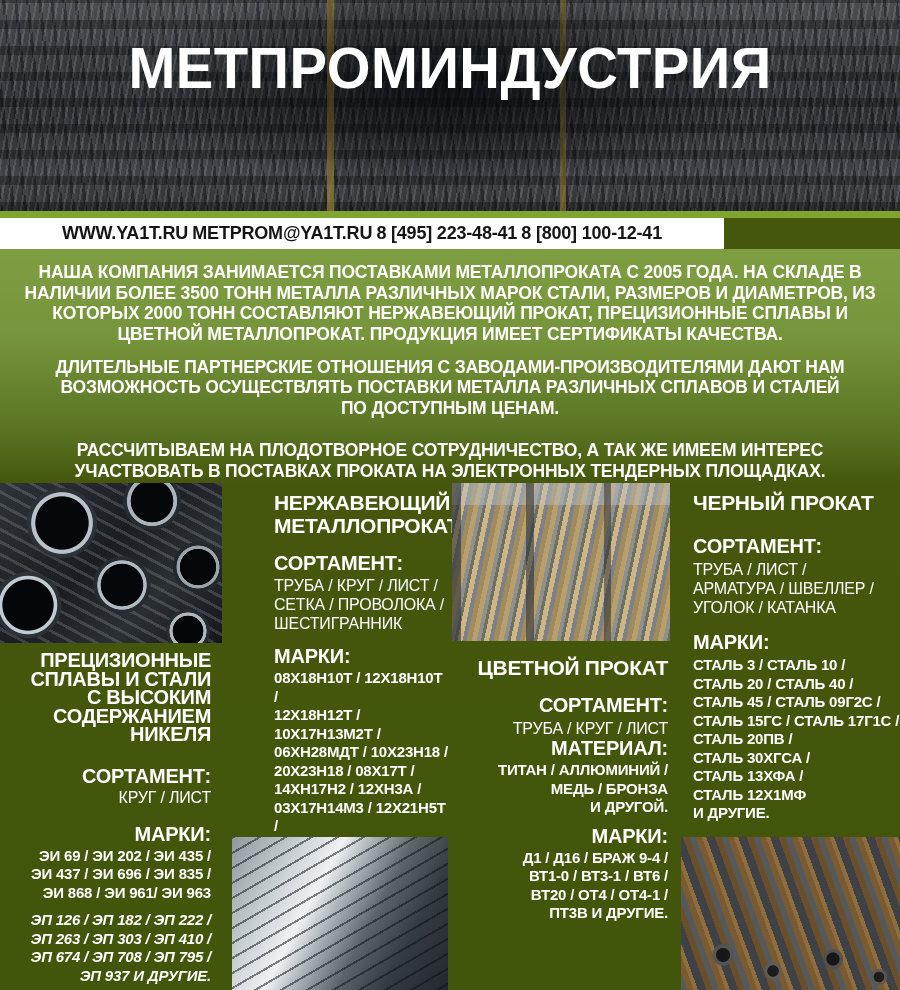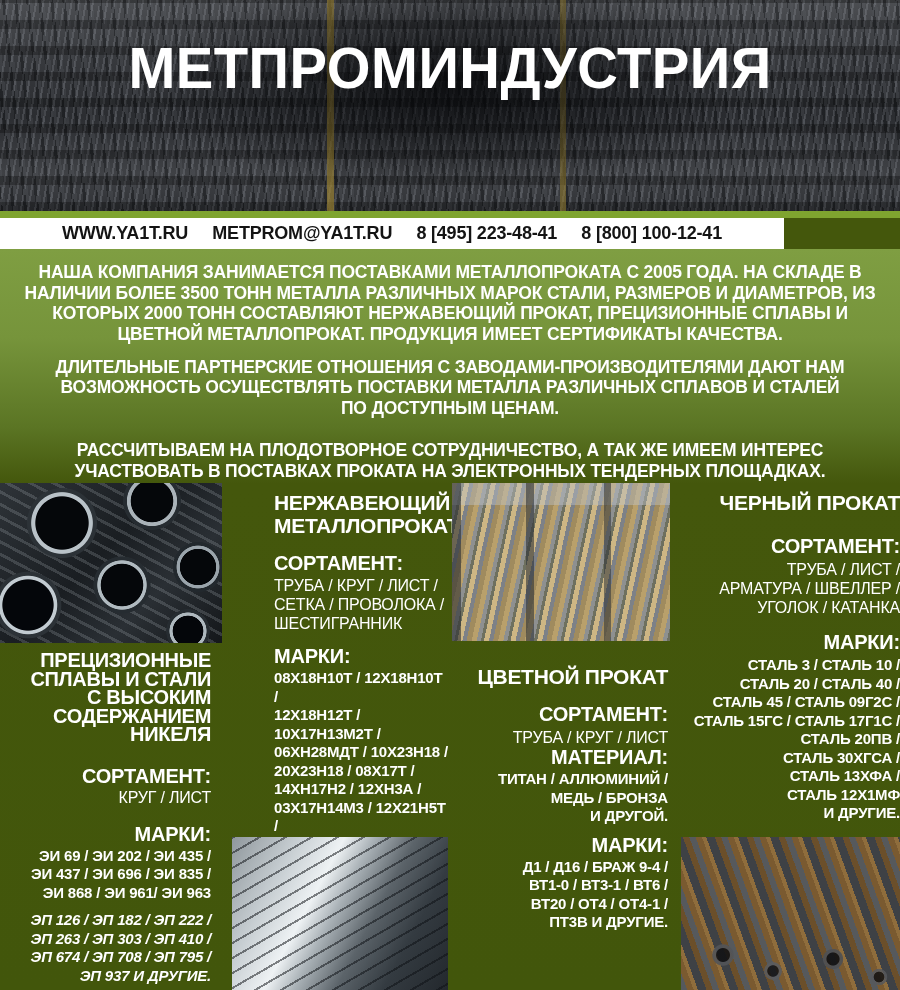--- a/index.html
+++ b/index.html
@@ -24,21 +24,21 @@
   .hero-title {
     position:absolute; top:34px; left:0; width:100%;
     text-align:center; color:#ffffff;
     font-size:58px; font-weight:bold; letter-spacing:0.5px;
     transform:scaleX(.97); white-space:nowrap;
   }
 
   
   .stripe { position:absolute; top:211px; left:0; width:900px; height:7px; background:#7fa42f; }
   .contact-bar {
-    position:absolute; top:218px; left:0; width:784px; height:31px;
+    position:absolute; top:218px; left:0; width:724px; height:31px;
     background:#ffffff; color:#141414;
     display:flex; align-items:center; justify-content:space-between;
     padding:0 62px; font-size:18px; font-weight:bold; letter-spacing:-0.2px;
     white-space:nowrap;
   }
 
   
   .green {
     position:absolute; top:249px; left:0; width:900px; height:741px;
     background:linear-gradient(180deg, #7f9e42 0%, #76943b 12%, #5b7524 24%, #44570c 31.6%, #42560b 100%);
@@ -71,29 +71,29 @@
   .c1-text .label-marks { margin-top:17px; }
   .c1-text .g1 { margin-top:3px; }
   .c1-text .g2 { margin-top:9px;font-style:italic; }
 
   .c2-text { padding:8px 0 0 6px;margin-left:36px; }
   .c2-text .label-sort { margin-top:16px; }
   .c2-text .sort { margin-top:3px; }
   .c2-text .label-marks { margin-top:13px; }
   .c2-text .marks { margin-top:3px; }
 
-  .c3-text { padding:24px 2px 0 0; }
+  .c3-text { padding:15px 2px 0 0; }
   .c3-text .label-sort { margin-top:16px; }
   .c3-text .sort { margin-top:4px; }
   .c3-text .label-mat { }
   .c3-text .mat { margin-top:3px; }
   .c3-text .label-marks { margin-top:9px; }
   .c3-text .marks { margin-top:3px; }
 
-  .c4-text { padding:8px 0 0 12px;text-align:right; }
+  .c4-text { padding:8px 0 0 12px; }
   .c4-text .label-sort { margin-top:22px; }
   .c4-text .sort { margin-top:4px; }
   .c4-text .label-marks { margin-top:15px; }
   .c4-text .marks { margin-top:4px; }
 
   
   .photo { width:100%; }
   .photo-pipes {
     height:160px;
     background:

